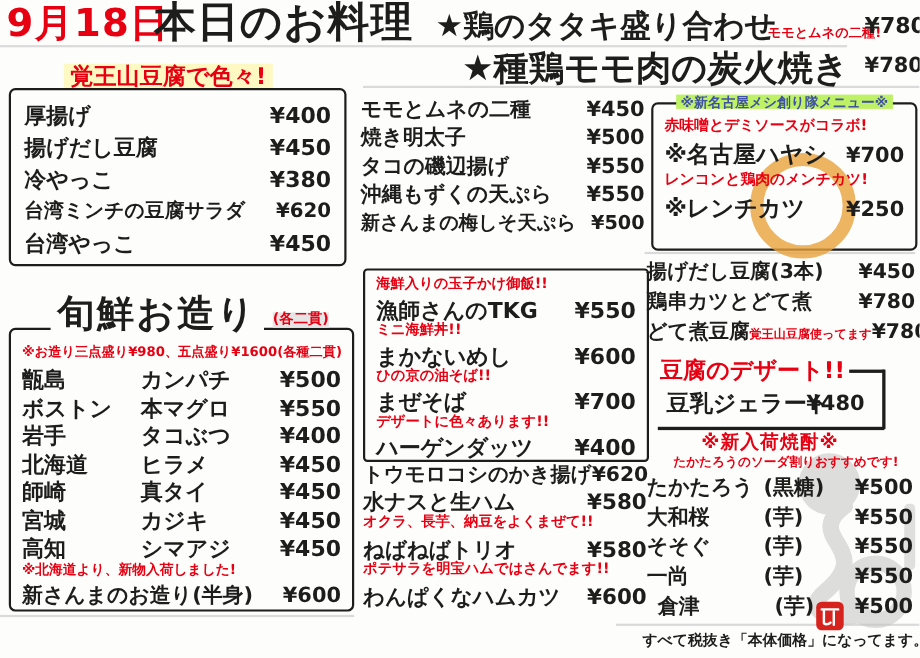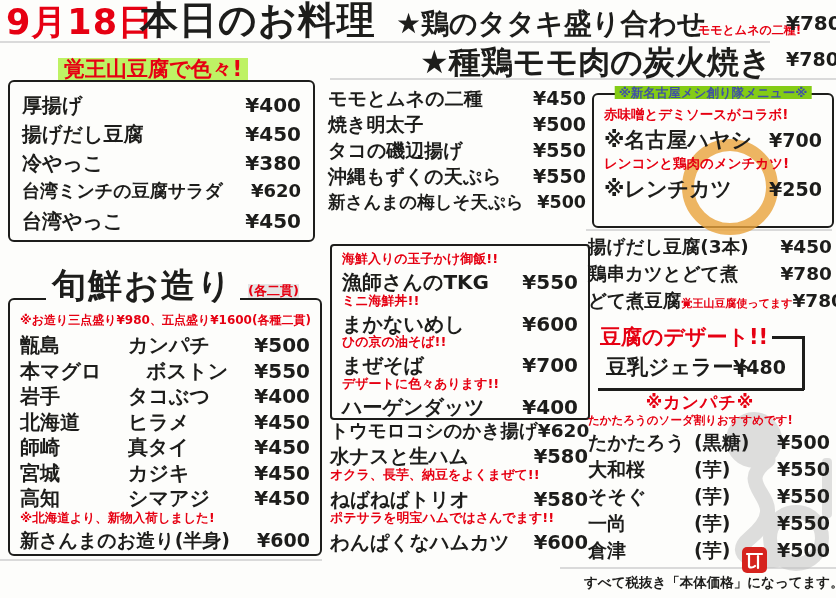--- a/index.html
+++ b/index.html
@@ -44,21 +44,21 @@
   </div>
 
   <span class="t red" style="left:6px;top:4px;font-size:35px;letter-spacing:1px;">9月18日</span>
   <span class="t" style="left:140px;top:1px;font-size:38px;letter-spacing:1px;">本日のお料理</span>
   <span class="t" style="left:396px;top:9px;font-size:28px;">★鶏のタタキ盛り合わせ</span>
   <span class="t red" style="left:698px;top:24px;font-size:12px;">モモとムネの二種!</span>
   <span class="t price" style="left:786px;top:13px;font-size:20px;">¥780</span>
   <span class="t" style="left:420px;top:46px;font-size:32px;">★種鶏モモ肉の炭火焼き</span>
   <span class="t price" style="left:786px;top:50px;font-size:19px;">¥780</span>
 
-  <span class="t red" style="left:58px;top:58px;font-size:21px;background:#bef264;padding:0 6px;z-index:2;">覚王山豆腐で色々!</span>
+  <span class="t red" style="left:58px;top:58px;font-size:21px;background:#fef9c3;padding:0 6px;z-index:2;">覚王山豆腐で色々!</span>
   <div class="box" style="left:8px;top:80px;width:303px;height:158px;">
     <div style="padding:10px 12px 0 12px;">
       <div class="row" style="height:29px;font-size:20px;">
         <span>厚揚げ</span>
           <span class="price">¥400</span>
       </div>
       <div class="row" style="height:29px;font-size:20px;">
         <span>揚げだし豆腐</span>
           <span class="price">¥450</span>
       </div>
@@ -95,21 +95,21 @@
         <span class="price">¥550</span>
     </div>
     <div class="row" style="height:26px;font-size:17.5px;">
       <span>新さんまの梅しそ天ぷら</span>
         <span class="price">¥500</span>
     </div>
   </div>
 
   <div class="box" style="left:592px;top:93px;width:238px;height:131px;">
     <div class="ring" style="left:88px;top:44px;width:72px;height:72px;"></div>
-    <span class="t blue" style="left:50%;top:-9px;transform:translateX(-50%);font-size:12.5px;background:#84cc16;padding:0 4px;">※新名古屋メシ創り隊メニュー※</span>
+    <span class="t blue" style="left:50%;top:-9px;transform:translateX(-50%);font-size:12.5px;background:#bef264;padding:0 4px;">※新名古屋メシ創り隊メニュー※</span>
     <div style="position:relative;padding:12px 10px 0 10px;">
       <div class="t red" style="position:static;display:block;font-size:13.5px;height:19px;">赤味噌とデミソースがコラボ!</div>
       <div class="row" style="height:30px;font-size:21px;">
         <span>※名古屋ハヤシ</span>
           <span class="price" style="font-size:19px;">¥700</span>
       </div>
       <div class="t red" style="position:static;display:block;font-size:13.5px;height:19px;">レンコンと鶏肉のメンチカツ!</div>
       <div class="row" style="height:30px;font-size:21px;">
         <span>※レンチカツ</span>
           <span class="price" style="font-size:19px;">¥250</span>
@@ -121,22 +121,22 @@
     <span class="t" style="left:36px;top:-32px;font-size:34px;background:#fdfdfb;padding:0 6px;letter-spacing:2px;">旬鮮お造り</span>
     <span class="t red" style="left:238px;top:-16px;font-size:13px;background:#e5e5e5;">(各二貫)</span>
     <div style="padding:14px 10px 0 10px;">
       <div class="t red" style="position:static;display:block;font-size:12px;height:18px;">※お造り三点盛り¥980、五点盛り¥1600(各種二貫)</div>
       <div class="row" style="height:25.5px;font-size:20px;">
         <span style="width:108px;">甑島</span>
           <span style="flex:1;">カンパチ</span>
           <span class="price">¥500</span>
       </div>
       <div class="row" style="height:25.5px;font-size:20px;">
-        <span style="flex:1;">本マグロ</span>
-          <span style="width:108px;">ボストン</span>
+        <span style="width:108px;">ボストン</span>
+          <span style="flex:1;">本マグロ</span>
           <span class="price">¥550</span>
       </div>
       <div class="row" style="height:25.5px;font-size:20px;">
         <span style="width:108px;">岩手</span>
           <span style="flex:1;">タコぶつ</span>
           <span class="price">¥400</span>
       </div>
       <div class="row" style="height:25.5px;font-size:20px;">
         <span style="width:108px;">北海道</span>
           <span style="flex:1;">ヒラメ</span>
@@ -227,22 +227,22 @@
     </div>
   </div>
 
   <span class="t red" style="left:600px;top:326px;font-size:21px;">豆腐のデザート!!</span>
   <div class="bk" style="left:772px;top:336px;width:32px;height:2.5px;"></div>
   <div class="bk" style="left:802px;top:336px;width:2.5px;height:54px;"></div>
   <div class="bk" style="left:598px;top:388px;width:206px;height:2.5px;"></div>
   <span class="t" style="left:606px;top:356px;font-size:21px;">豆乳ジェラート</span>
   <span class="t price" style="left:733px;top:358px;font-size:19px;">¥480</span>
 
-  <span class="t red" style="left:700px;top:394px;transform:translateX(-50%);font-size:17px;letter-spacing:1px;">※カンパチ※</span>
-  <span class="t red" style="left:588px;top:414px;font-size:11.5px;">たかたろうのソーダ割りおすすめです!</span>
+  <span class="t red" style="left:700px;top:394px;transform:translateX(-50%);font-size:17px;letter-spacing:1px;">※新入荷焼酎※</span>
+  <span class="t red" style="left:612px;top:414px;font-size:11.5px;">たかたろうのソーダ割りおすすめです!</span>
   <div style="position:absolute;left:588px;top:430px;width:242px;">
     <div class="row" style="height:27px;font-size:19px;">
       <span style="width:106px;">たかたろう</span>
         <span style="flex:1;">(黒糖)</span>
         <span class="price">¥500</span>
     </div>
     <div class="row" style="height:27px;font-size:19px;">
       <span style="width:106px;">大和桜</span>
         <span style="flex:1;">(芋)</span>
         <span class="price">¥550</span>
@@ -250,21 +250,21 @@
     <div class="row" style="height:27px;font-size:19px;">
       <span style="width:106px;">そそぐ</span>
         <span style="flex:1;">(芋)</span>
         <span class="price">¥550</span>
     </div>
     <div class="row" style="height:27px;font-size:19px;">
       <span style="width:106px;">一尚</span>
         <span style="flex:1;">(芋)</span>
         <span class="price">¥550</span>
     </div>
-    <div class="row" style="height:27px;font-size:19px;">
+    <div class="row" style="height:27px;font-size:19px;margin-left:10px;">
       <span style="width:106px;">倉津</span>
         <span style="flex:1;">(芋)</span>
         <span class="price">¥500</span>
     </div>
   </div>
 
   <span class="t" style="left:584px;top:575px;font-size:13.5px;">すべて税抜き「本体価格」になってます。</span>
 
 </div>
 

